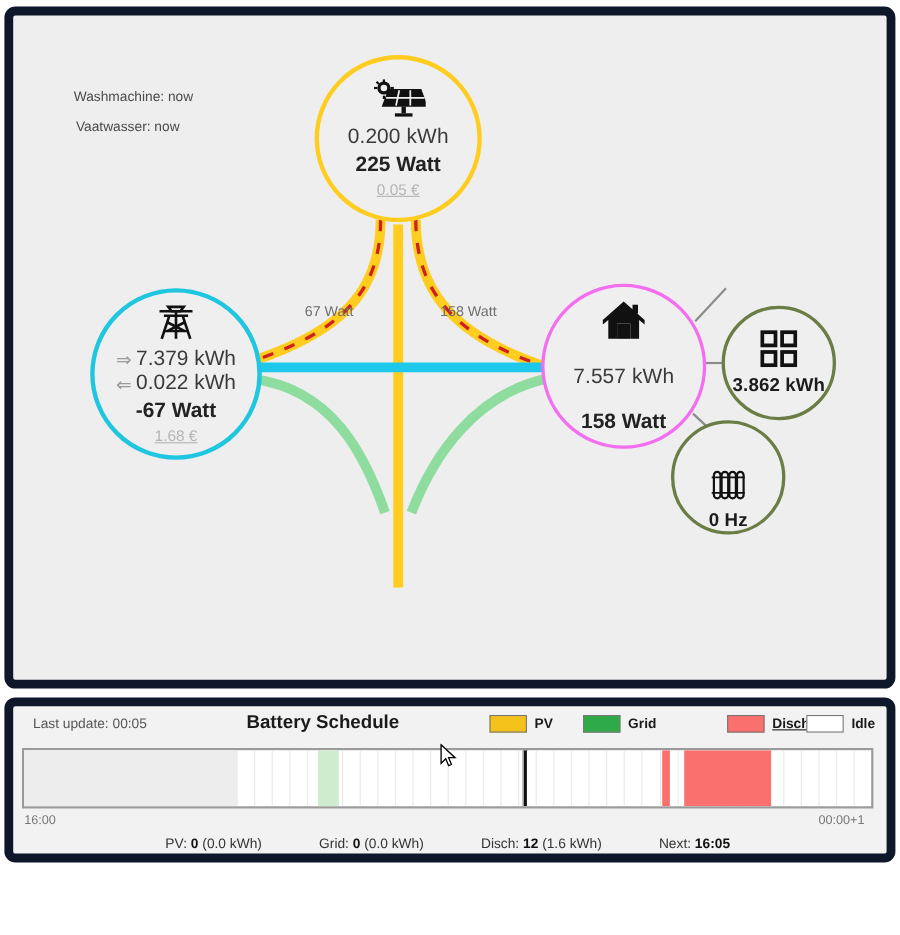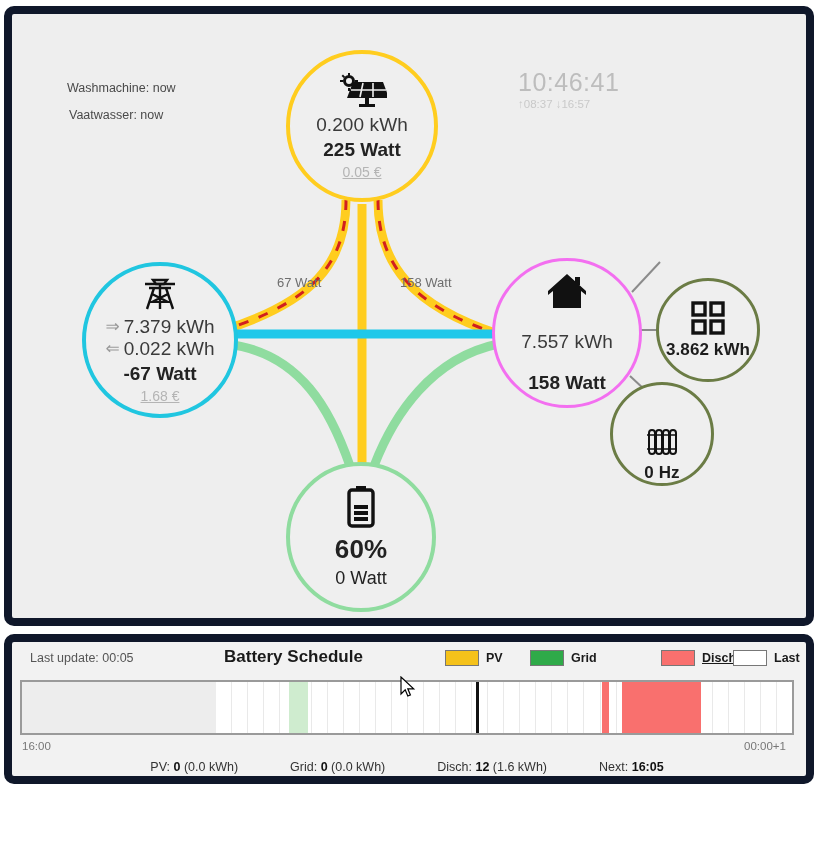--- a/index.html
+++ b/index.html
@@ -101,24 +101,20 @@
     <path d="M486 330 C 420 344, 382 400, 362 452" fill="none" stroke="#8fdc9f" stroke-width="9"></path>
 
     <line x1="620" y1="278" x2="648" y2="248" stroke="#8b8b8b" stroke-width="2"></line>
     <line x1="628" y1="316" x2="646" y2="316" stroke="#8b8b8b" stroke-width="2"></line>
     <line x1="618" y1="362" x2="648" y2="390" stroke="#8b8b8b" stroke-width="2"></line>
   </svg>
 
   <div class="appliance" id="app-0">Washmachine: now</div>
   <div class="appliance" id="app-1">Vaatwasser: now</div>
 
-  <div id="clock">
-    <div class="t">10:46:41</div>
-    <div class="s">↑08:37 ↓16:57</div>
-  </div>
 
   <div class="flow-label" id="lbl-left">67 Watt</div>
   <div class="flow-label" id="lbl-right">158 Watt</div>
 
   <div class="node" id="node-solar" style="border-color: rgb(255, 205, 31);">
     <div class="ico">
       <svg width="50" height="36" viewBox="0 0 50 36">
         <g fill="#111">
           <path d="M12 2a6 6 0 1 0 0 12 6 6 0 0 0 0-12zm0 3a3 3 0 1 1 0 6 3 3 0 0 1 0-6z"></path>
           <rect x="11" y="0" width="2" height="3"></rect>
@@ -174,33 +170,20 @@
         <path d="M22 2 3 19v4l5-4v17h28V19l5 4v-4L22 2z" fill="#111"></path>
         <rect x="30" y="5" width="5" height="8" fill="#111"></rect>
         <rect x="16" y="22" width="12" height="14" fill="#efefef"></rect>
         <rect x="16" y="22" width="12" height="14" fill="#111"></rect>
       </svg>
     </div>
     <div class="l1">7.557 kWh</div>
     <div class="l2">158 Watt</div>
   </div>
 
-  <div class="node" id="node-battery" style="border-color: rgb(143, 220, 159);">
-    <div class="ico">
-      <svg width="34" height="44" viewBox="0 0 34 44">
-        <rect x="12" y="1" width="10" height="4" fill="#111"></rect>
-        <rect x="5" y="5" width="24" height="36" rx="3" fill="none" stroke="#111" stroke-width="3.4"></rect>
-        <rect x="10" y="20" width="14" height="4" fill="#111"></rect>
-        <rect x="10" y="26" width="14" height="4" fill="#111"></rect>
-        <rect x="10" y="32" width="14" height="4" fill="#111"></rect>
-      </svg>
-    </div>
-    <div class="l1">60%</div>
-    <div class="l2">0 Watt</div>
-  </div>
 
 
   <div class="node" id="node-tiles" style="border-color: rgb(107, 124, 69);">
     <div class="ico">
       <svg width="34" height="34" viewBox="0 0 34 34">
         <g fill="none" stroke="#111" stroke-width="3.4">
           <rect x="2" y="2" width="12" height="12"></rect>
             <rect x="20" y="2" width="12" height="12"></rect>
           <rect x="2" y="20" width="12" height="12"></rect>
             <rect x="20" y="20" width="12" height="12"></rect>
@@ -238,21 +221,21 @@
 <div class="legend" id="lg-1">
   <span class="sw" style="background: rgb(47, 170, 73);"></span>
   <span>Grid</span>
 </div>
 <div class="legend" id="lg-2">
   <span class="sw" style="background: rgb(249, 112, 110);"></span>
   <span>Discharge</span>
 </div>
 <div class="legend" id="lg-3">
   <span class="sw" style="background: rgb(255, 255, 255);"></span>
-  <span>Last</span>
+  <span>Idle</span>
 </div>
 
 <div id="bar">
     <div class="gl" style="left: 2.08333%;"></div>
     <div class="gl" style="left: 4.16667%;"></div>
     <div class="gl" style="left: 6.25%;"></div>
     <div class="gl" style="left: 8.33333%;"></div>
     <div class="gl" style="left: 10.4167%;"></div>
     <div class="gl" style="left: 12.5%;"></div>
     <div class="gl" style="left: 14.5833%;"></div>

